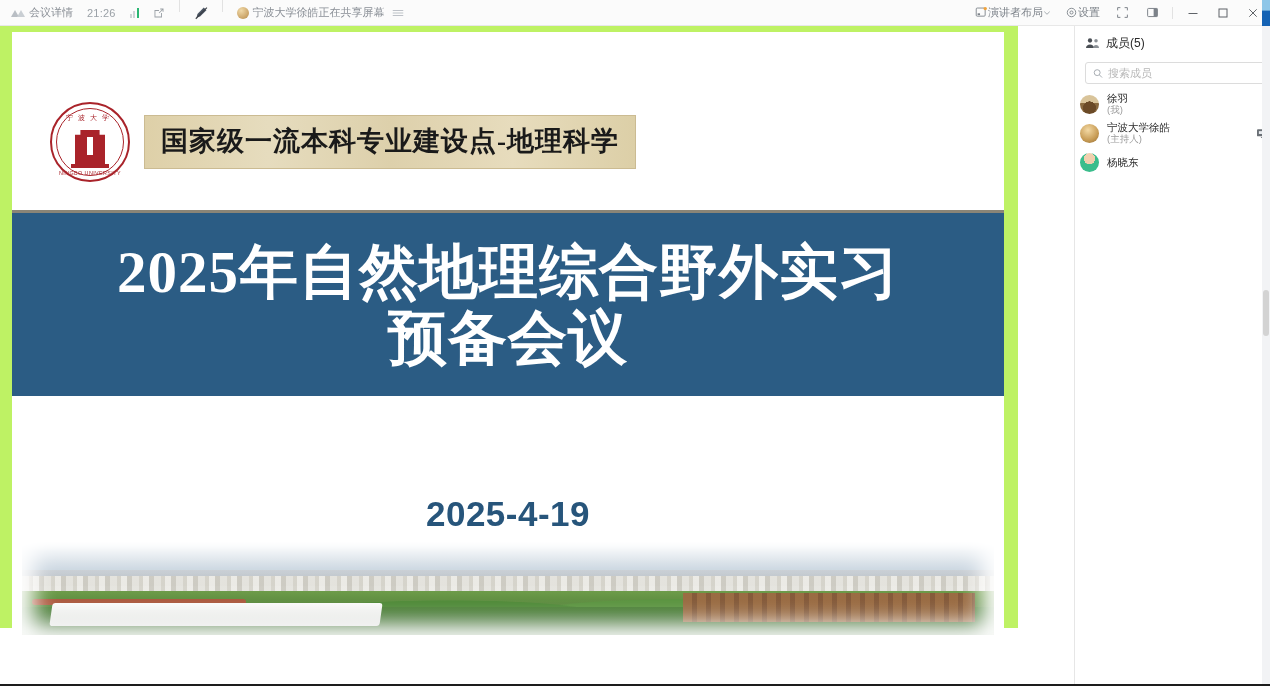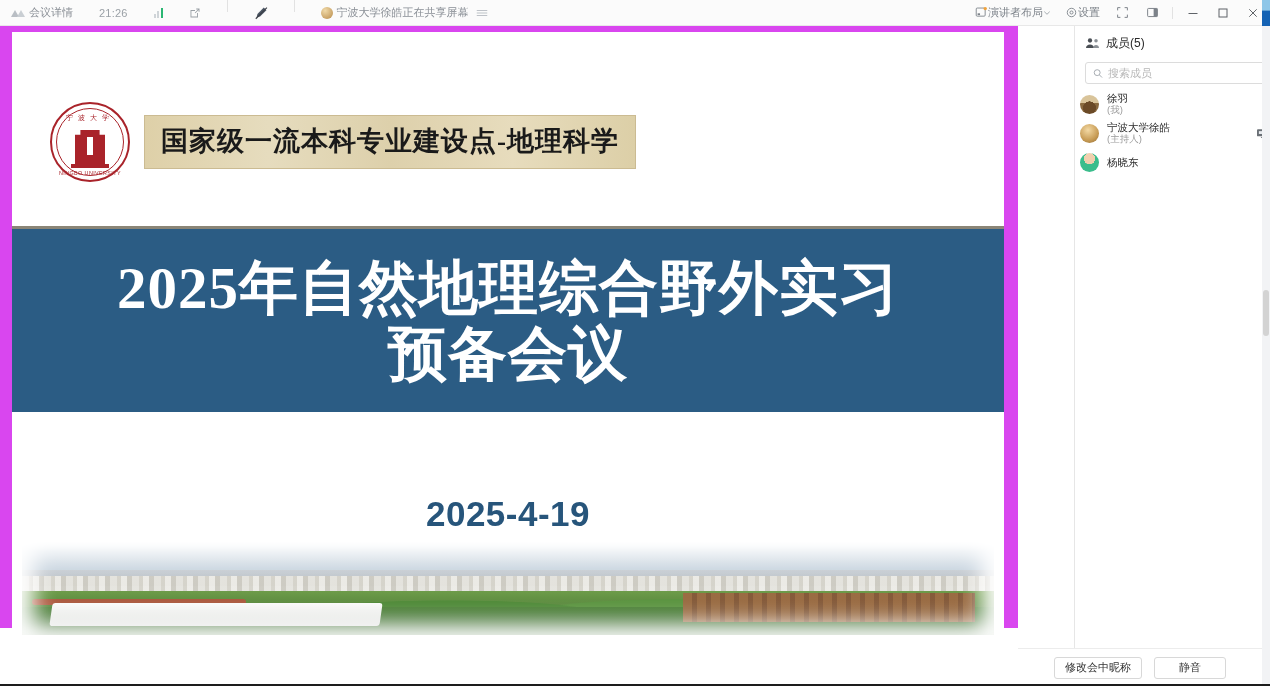--- a/index.html
+++ b/index.html
@@ -10,21 +10,21 @@
     background: #ffffff;
   }
   #app { position: relative; width: 1270px; height: 686px; background:#fff; }
 
   
   .titlebar {
     position: absolute; left:0; top:0; width:1270px; height:26px;
     background:#fbfbfb; border-bottom:1px solid #e8e8e8;
     display:flex; align-items:center;
   }
-  .tb-left { display:flex; height:26px; padding-left:6px; gap:16px; }
+  .tb-left { display:flex; height:26px; padding-left:6px; gap:4px; }
   .tb-item { display:flex; align-items:center; height:26px; padding:0 5px; gap:4px; }
   .tb-text { font-size:11px; color:#8a8f96; white-space:nowrap; }
   .tb-time { font-size:11px; color:#9aa0a6; letter-spacing:.2px; }
   .tb-sep { width:1px; height:12px; background:#e2e2e2; margin:0 5px; }
   .tb-right { margin-left:auto; display:flex; align-items:center; height:26px; padding-right:2px; }
   .tb-btn { display:flex; align-items:center; height:26px; padding:0 7px; }
   .tb-btn .tb-text { color:#7c8289; }
   .wbtn { width:30px; height:26px; display:flex; align-items:center; justify-content:center; }
   .wbtn svg { display:block; }
 
@@ -42,21 +42,21 @@
   .bars i:nth-child(1){height:4px;}
   .bars i:nth-child(2){height:7px;}
   .bars i:nth-child(3){height:10px; background:#2bb673;}
 
   .dot-avatar { width:12px;height:12px;border-radius:50%;
      background:radial-gradient(circle at 35% 30%, #f0d9a8, #c9a265 70%, #a7834a); }
 
   
   .stage {
     position:absolute; left:0; top:26px; width:1018px; height:602px;
-    background:#d946ef;
+    background:#bef264;
   }
   .slide {
     position:absolute; left:12px; top:6px; width:992px; height:603px;
     background:#ffffff; overflow:hidden;
   }
   .slide-header { position:absolute; left:38px; top:70px; display:flex; align-items:center; }
   .nbu-logo { width:80px;height:80px;border-radius:50%; position:relative;
       border:2px solid #a9232a; background:#fff; flex:0 0 auto; }
   .nbu-logo .ring { position:absolute; inset:4px; border-radius:50%; border:1px solid #a9232a; }
   .nbu-logo .book { position:absolute; left:50%; top:26px; transform:translateX(-50%);
@@ -75,21 +75,21 @@
     margin-left:14px; padding:7px 16px 9px 16px;
     background: linear-gradient(90deg,#ded0a8 0%, #e6dcbe 25%, #ddd0ab 50%, #e7dcbd 75%, #dccfa7 100%);
     border:1px solid #cbbb92;
   }
   .banner-text {
     font-family:"Liberation Serif","DejaVu Serif",serif; font-weight:bold;
     font-size:27px; color:#1a1a1a; letter-spacing:1px; white-space:nowrap;
   }
 
   .title-band {
-    position:absolute; left:0; top:194px; width:992px; height:186px;
+    position:absolute; left:0; top:178px; width:992px; height:186px;
     background:#2b5c84; border-top:3px solid #8a8577;
     display:flex; flex-direction:column; align-items:center; justify-content:center;
   }
   .title-line {
     font-family:"Liberation Serif","DejaVu Serif",serif; font-weight:bold;
     color:#ffffff; font-size:59px; line-height:66px; letter-spacing:1px; white-space:nowrap;
   }
   .slide-date {
     position:absolute; left:0; top:462px; width:992px; text-align:center;
     font-weight:bold; font-size:35px; color:#27557b; letter-spacing:.5px;
@@ -406,22 +406,18 @@
               <rect x="5" y="2" width="4" height="7" rx="2" fill="#8b9096"></rect>
               <path d="M3.4 8.4a3.6 3.6 0 007.2 0" fill="none" stroke="#a7acb2" stroke-width="1.1"></path>
               <path d="M1.6 14.4L12.4 1.6" stroke="#e0543a" stroke-width="1.4"></path>
             </svg>
           </div>
         </div>
       </div>
 
   </div>
 
-  <div class="panel-foot">
-    <button class="foot-btn">修改会中昵称</button>
-    <button class="foot-btn">静音</button>
-  </div>
 
   <div class="edge"></div>
   <div class="edge-top"></div>
   <div class="edge-thumb"></div>
   <div class="bottom-strip"></div>
 </div>
 
 </body></html>

